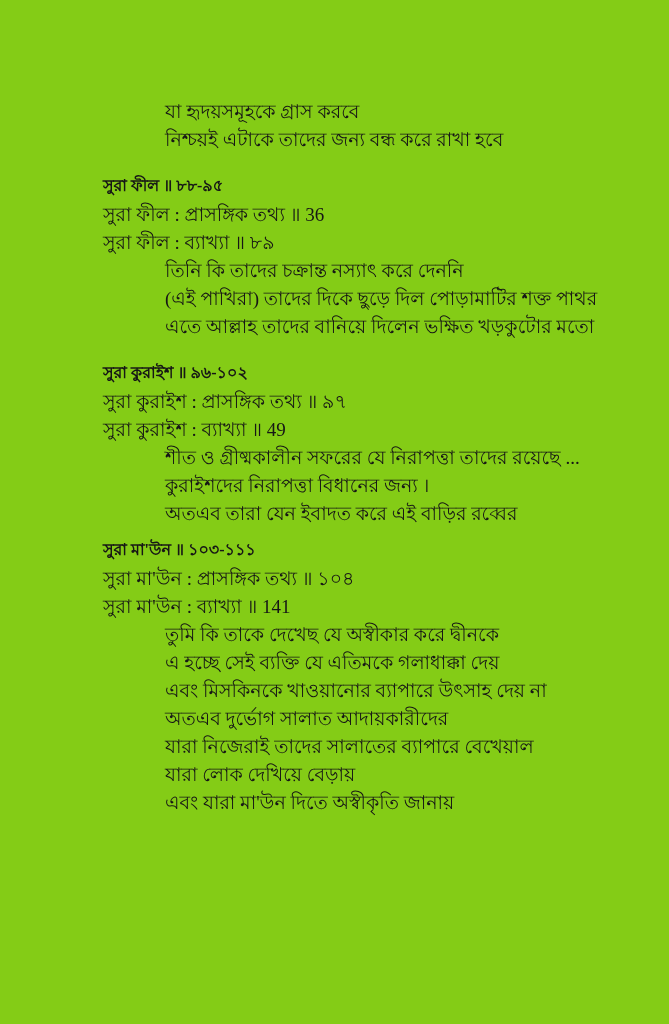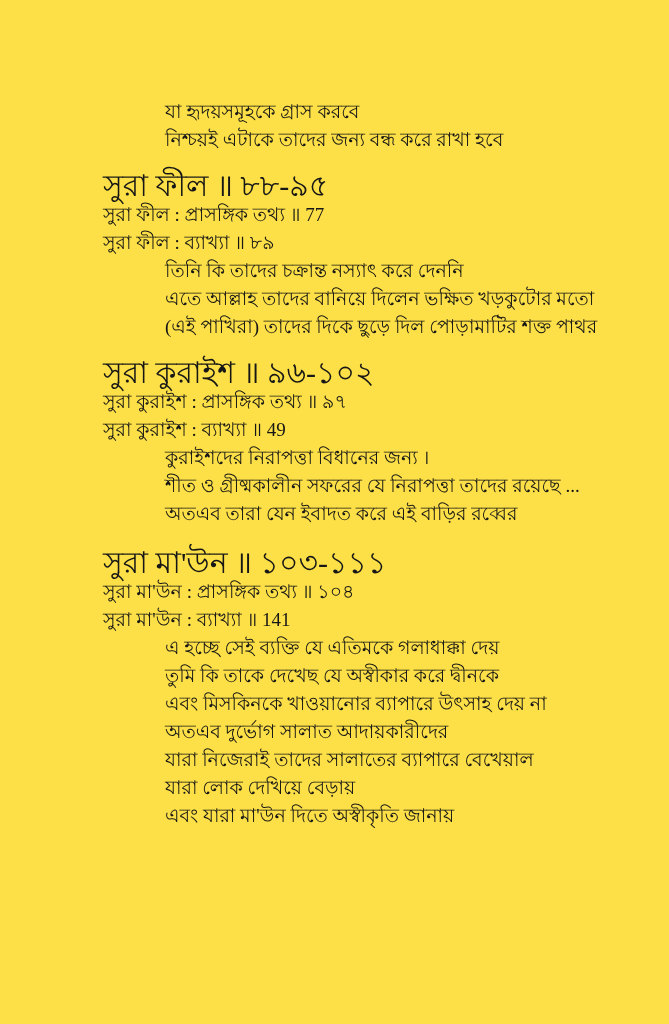--- a/index.html
+++ b/index.html
@@ -4,21 +4,21 @@
 <style>
   html, body {
     margin: 0;
     padding: 0;
     background: #ffffff;
   }
   .page {
     position: relative;
     width: 669px;
     height: 1024px;
-    background: #fde047;
+    background: #84cc16;
     overflow: hidden;
     font-family: "Liberation Serif", "DejaVu Serif", serif;
     color: #161616;
   }
   .content {
     position: absolute;
     left: 103px;
     top: 98px;
     right: 20px;
   }
@@ -27,65 +27,65 @@
     line-height: 28px;
     white-space: nowrap;
   }
   .verse {
     margin-left: 62px;
   }
   .intro-block {
     margin-bottom: 8px;
   }
   .heading {
-    font-size: 30px;
-    font-weight: 400;
+    font-size: 16px;
+    font-weight: 700;
     line-height: 30px;
     margin: 17px 0 0 0;
     white-space: nowrap;
   }
   .sec-maun .heading {
-    margin-top: 20px;
+    margin-top: 7px;
   }
 </style>
 </head>
 <body>
 
 <div class="page">
   <div class="content">
 
     <div class="intro-block">
       <div class="line verse">যা হৃদয়সমূহকে গ্রাস করবে</div>
       <div class="line verse">নিশ্চয়ই এটাকে তাদের জন্য বন্ধ করে রাখা হবে</div>
     </div>
 
     <section class="sec-fil">
       <h2 class="heading">সুরা ফীল ॥ ৮৮-৯৫</h2>
-      <div class="line entry">সুরা ফীল : প্রাসঙ্গিক তথ্য ॥ 77</div>
+      <div class="line entry">সুরা ফীল : প্রাসঙ্গিক তথ্য ॥ 36</div>
       <div class="line entry">সুরা ফীল : ব্যাখ্যা ॥ ৮৯</div>
       <div class="line verse">তিনি কি তাদের চক্রান্ত নস্যাৎ করে দেননি</div>
+      <div class="line verse">(এই পাখিরা) তাদের দিকে ছুড়ে দিল পোড়ামাটির শক্ত পাথর</div>
       <div class="line verse">এতে আল্লাহ তাদের বানিয়ে দিলেন ভক্ষিত খড়কুটোর মতো</div>
-      <div class="line verse">(এই পাখিরা) তাদের দিকে ছুড়ে দিল পোড়ামাটির শক্ত পাথর</div>
     </section>
 
     <section class="sec-quraish">
       <h2 class="heading">সুরা কুরাইশ ॥ ৯৬-১০২</h2>
       <div class="line entry">সুরা কুরাইশ : প্রাসঙ্গিক তথ্য ॥ ৯৭</div>
       <div class="line entry">সুরা কুরাইশ : ব্যাখ্যা ॥ 49</div>
+      <div class="line verse">শীত ও গ্রীষ্মকালীন সফরের যে নিরাপত্তা তাদের রয়েছে ...</div>
       <div class="line verse">কুরাইশদের নিরাপত্তা বিধানের জন্য ।</div>
-      <div class="line verse">শীত ও গ্রীষ্মকালীন সফরের যে নিরাপত্তা তাদের রয়েছে ...</div>
       <div class="line verse">অতএব তারা যেন ইবাদত করে এই বাড়ির রব্বের</div>
     </section>
 
     <section class="sec-maun">
       <h2 class="heading">সুরা মা'উন ॥ ১০৩-১১১</h2>
       <div class="line entry">সুরা মা'উন : প্রাসঙ্গিক তথ্য ॥ ১০৪</div>
       <div class="line entry">সুরা মা'উন : ব্যাখ্যা ॥ 141</div>
+      <div class="line verse">তুমি কি তাকে দেখেছ যে অস্বীকার করে দ্বীনকে</div>
       <div class="line verse">এ হচ্ছে সেই ব্যক্তি যে এতিমকে গলাধাক্কা দেয়</div>
-      <div class="line verse">তুমি কি তাকে দেখেছ যে অস্বীকার করে দ্বীনকে</div>
       <div class="line verse">এবং মিসকিনকে খাওয়ানোর ব্যাপারে উৎসাহ দেয় না</div>
       <div class="line verse">অতএব দুর্ভোগ সালাত আদায়কারীদের</div>
       <div class="line verse">যারা নিজেরাই তাদের সালাতের ব্যাপারে বেখেয়াল</div>
       <div class="line verse">যারা লোক দেখিয়ে বেড়ায়</div>
       <div class="line verse">এবং যারা মা'উন দিতে অস্বীকৃতি জানায়</div>
     </section>
 
   </div>
 </div>
 

